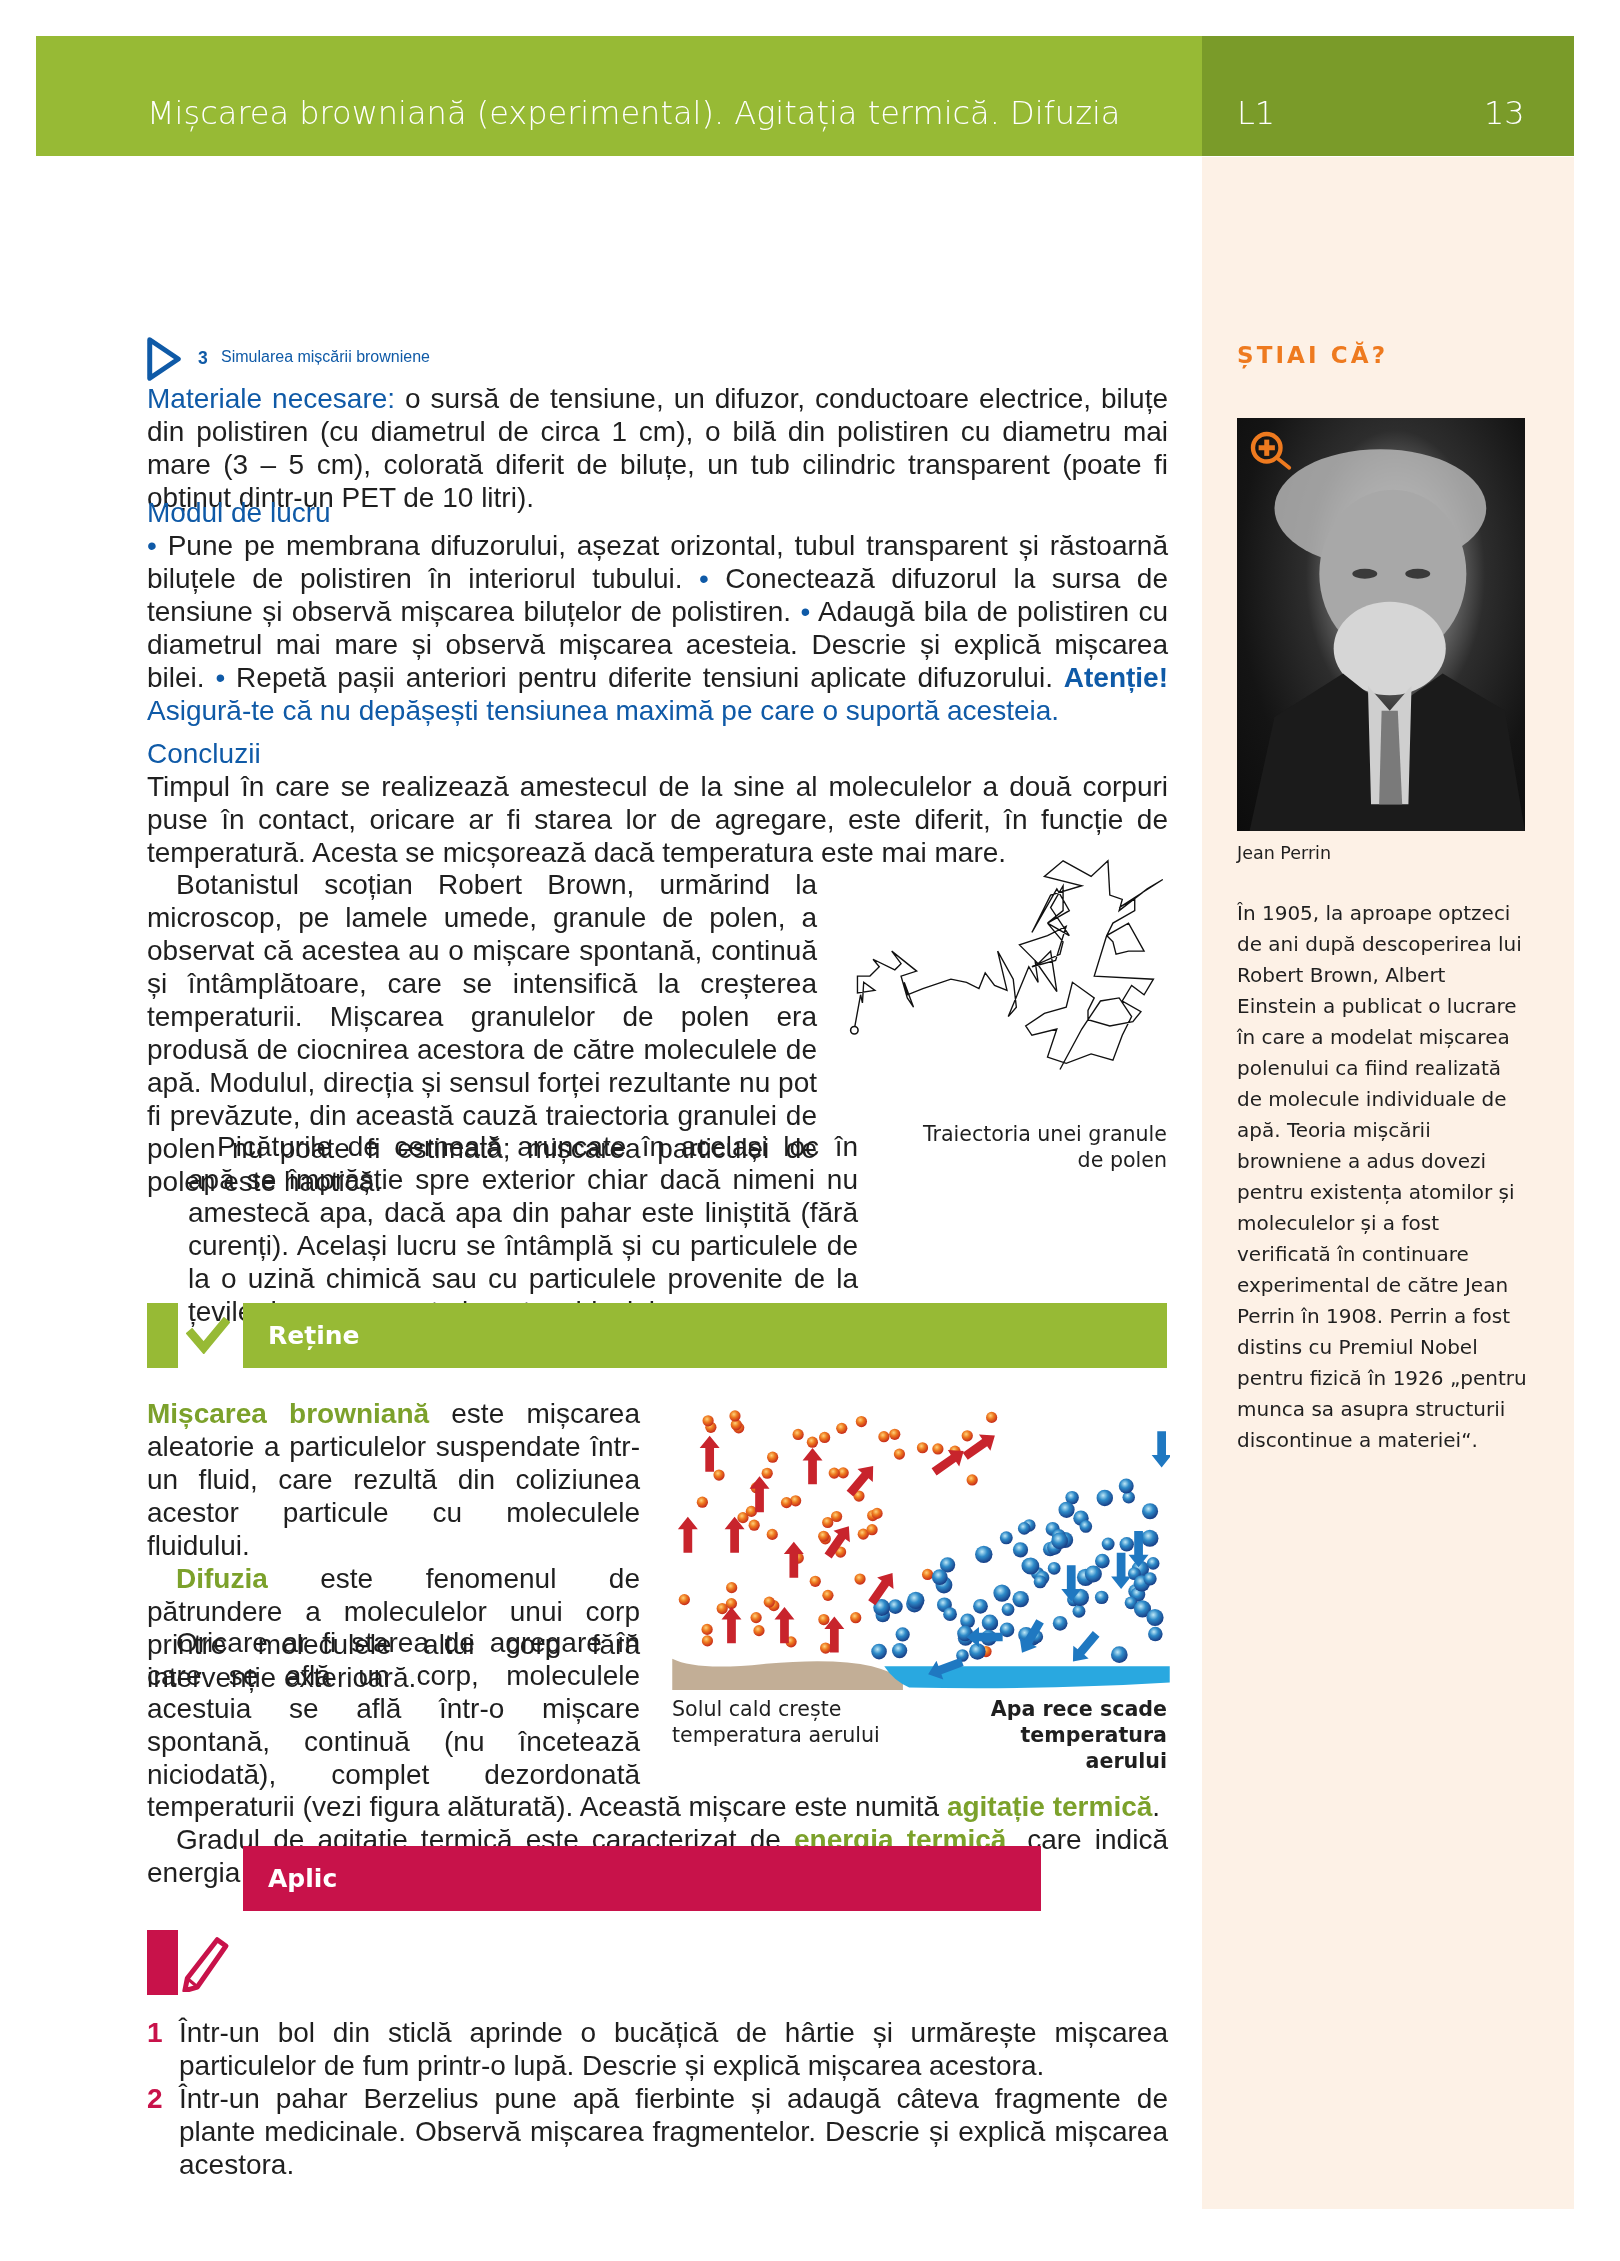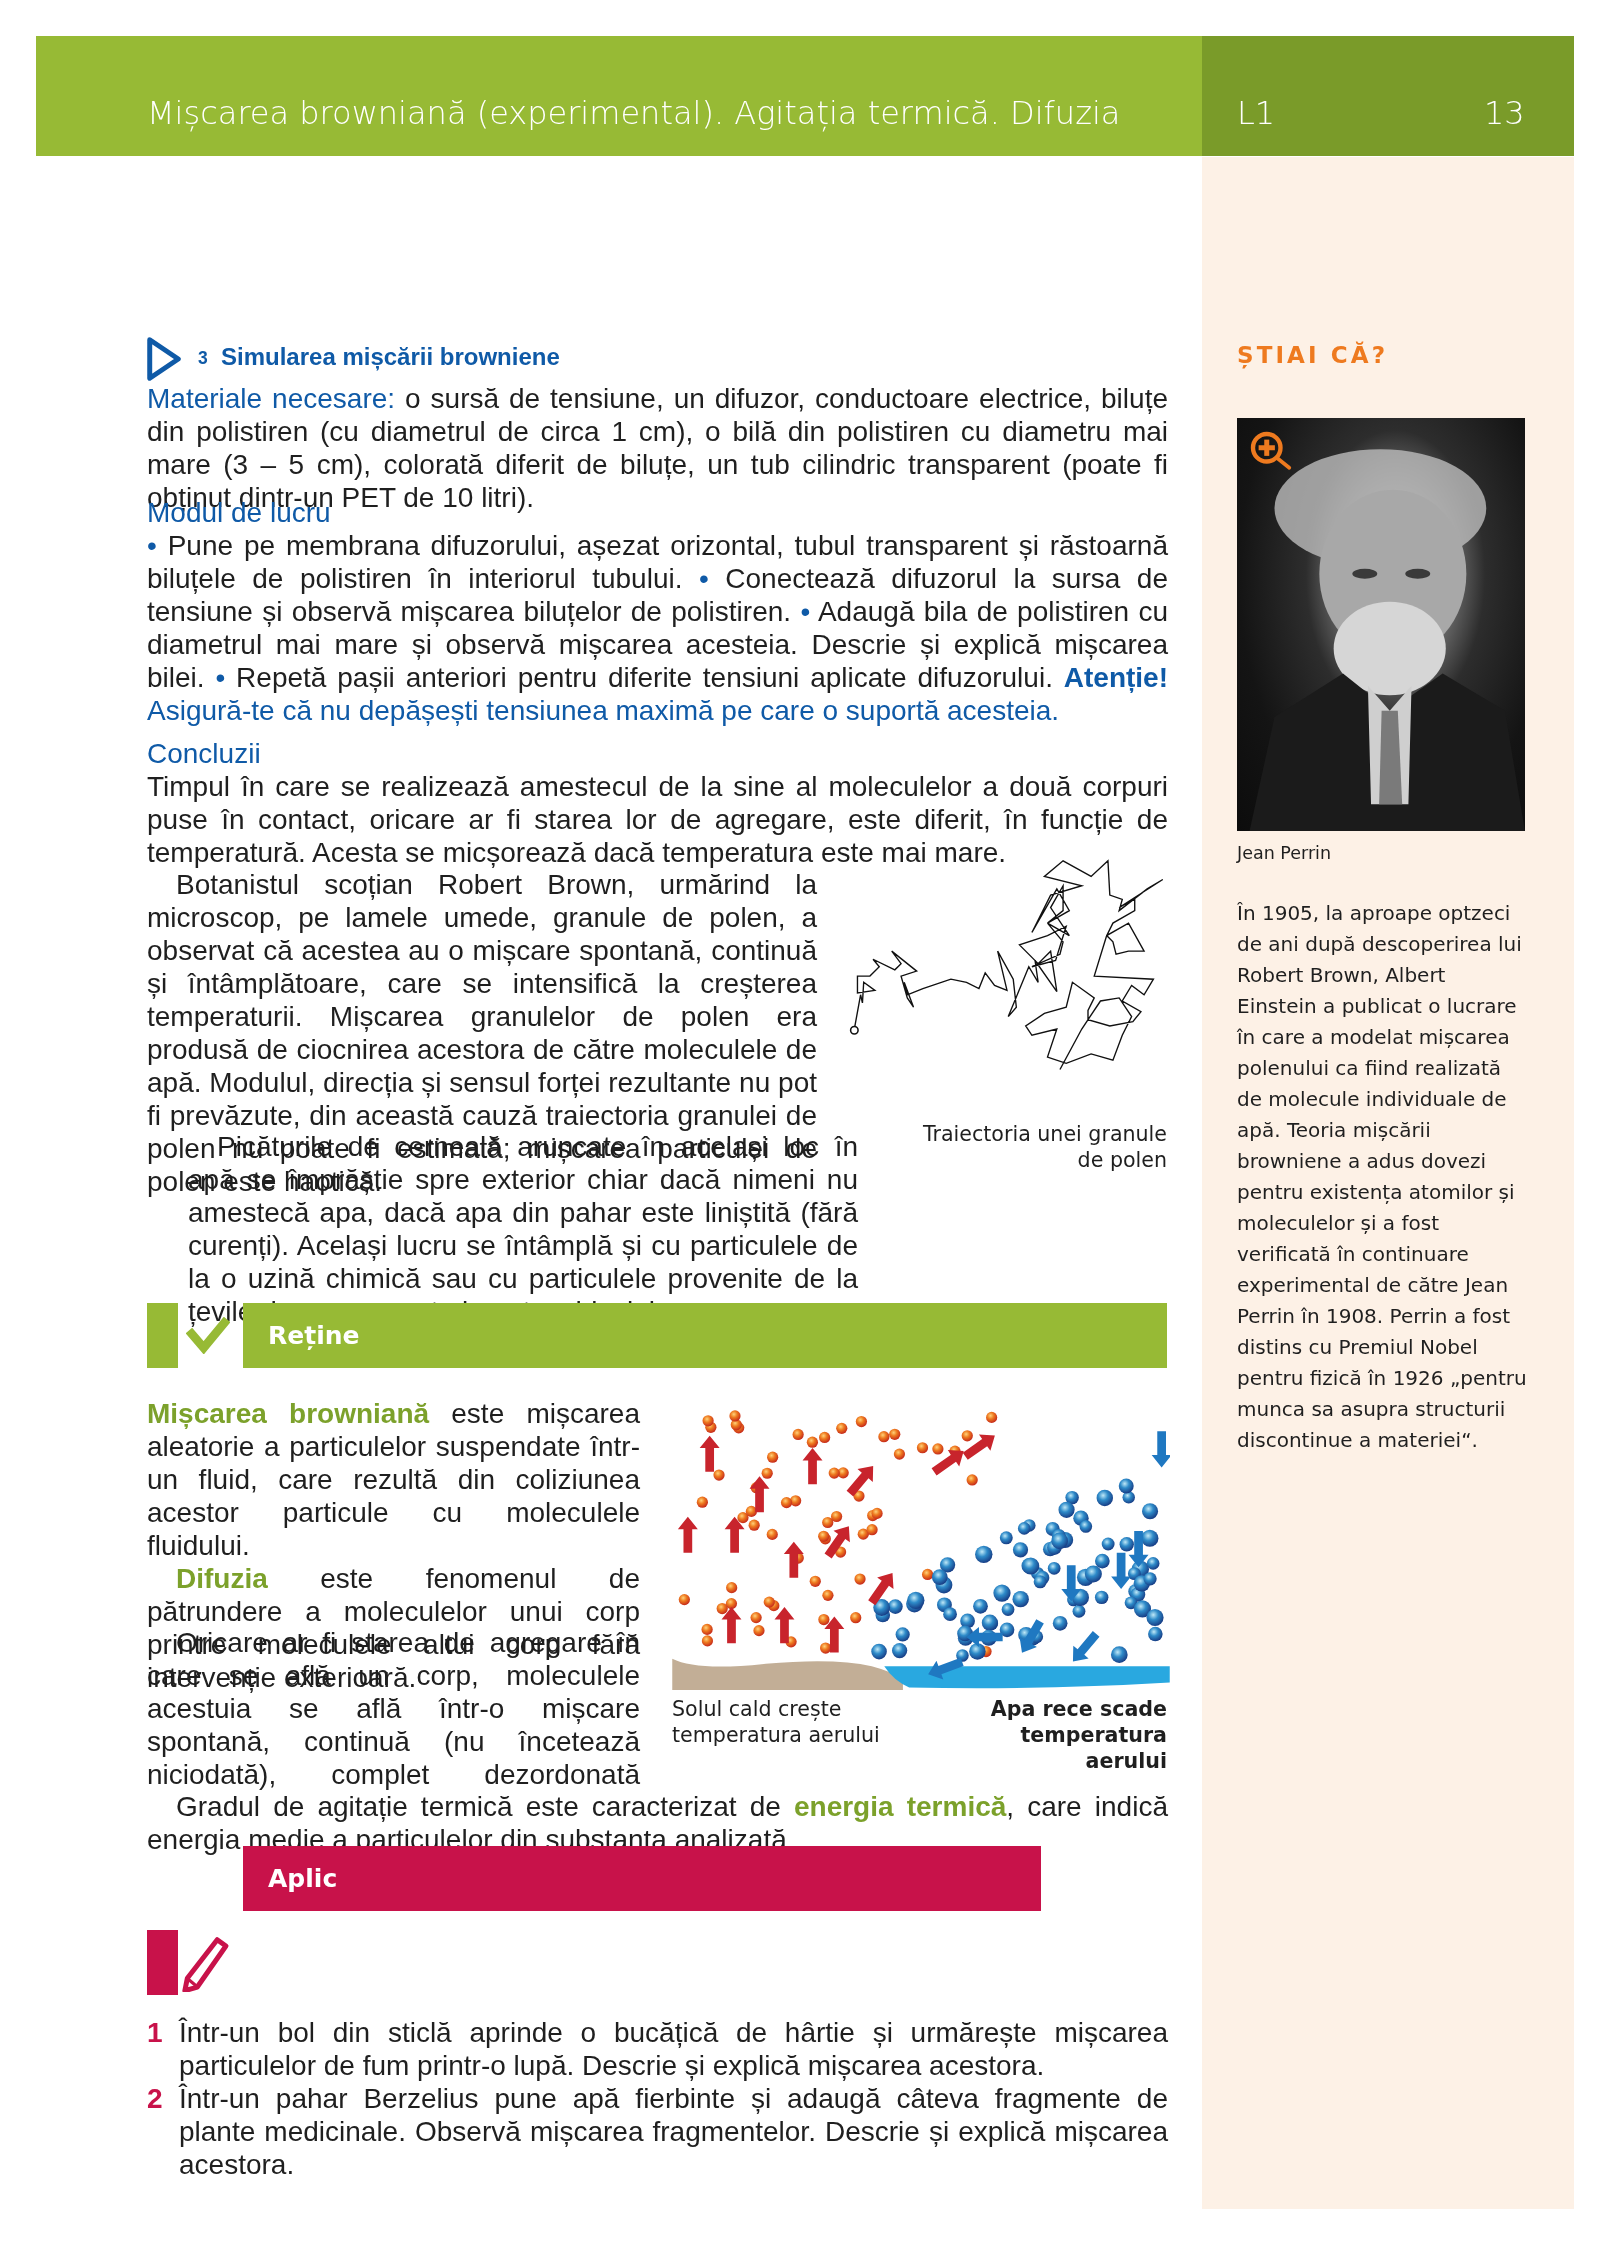--- a/index.html
+++ b/index.html
@@ -54,21 +54,21 @@
 </div>
 <div class="abs" style="left:1237px;top:843px;font-size:17.5px;font-family:'DejaVu Sans',sans-serif;">Jean Perrin</div>
 <div class="abs side-text" style="left:1237px;top:898px;width:290px;hyphens:auto;" lang="ro">În 1905, la aproape optzeci de ani după descoperirea lui Robert Brown, Albert Einstein a publicat o lucrare în care a modelat mișcarea polenului ca fiind realizată de molecule individuale de apă. Teoria mișcării browniene a adus dovezi pentru existența atomilor și moleculelor și a fost verificată în continuare experimental de către Jean Perrin în 1908. Perrin a fost distins cu Premiul Nobel pentru fizică în 1926 „pentru munca sa asupra structurii discontinue a materiei“.</div>
 
 <div class="abs" style="left:146px;top:336px;">
   <svg width="36" height="46" viewBox="0 0 58 74">
       <path d="M6 6 L52 37 L6 68 Z" fill="none" stroke="#0F5AA7" stroke-width="8" stroke-linejoin="round"></path>
     </svg>
 </div>
 <div class="abs blue" style="left:198px;top:343px;font-size:17.5px;font-weight:bold;line-height:31px;">3</div>
-<div class="abs blue" style="left:221px;top:340px;font-size:24px;font-weight:bold;line-height:34px;">Simularea mișcării browniene</div>
+<div class="abs blue" style="left:221px;top:340px;font-size:16px;font-weight:normal;line-height:34px;">Simularea mișcării browniene</div>
 
 <div class="abs body" style="left:147px;top:382px;width:1021px;">
   <p><span class="blue">Materiale necesare:</span><span> o sursă de tensiune, un difuzor, conductoare electrice, biluțe din polistiren (cu diametrul de circa 1 cm), o bilă din polistiren cu diametru mai mare (3 – 5 cm), colorată diferit de biluțe, un tub cilindric transparent (poate fi obținut dintr-un PET de 10 litri).</span></p>
 </div>
 
 <div class="abs body" style="left:147px;top:496px;width:1021px;">
   <p class="blue">Modul de lucru</p>
   <p>
     <span class="blue">• </span><span>Pune pe membrana difuzorului, așezat orizontal, tubul transparent și răstoarnă biluțele de polistiren în interiorul tubului.</span>
     <span class="blue"> • </span><span>Conectează difuzorul la sursa de tensiune și observă mișcarea biluțelor de polistiren.</span>
@@ -349,20 +349,21 @@
       </g>
       <g transform="translate(590,360) rotate(210)">
         <path d="M-7 0 L-7 -38 L-16 -38 L0 -58 L16 -38 L7 -38 L7 0 Z" fill="#1F78C1"></path>
       </g>
     </g>
 </svg>
 <div class="abs" style="left:672px;top:1696px;width:225px;font-size:20.6px;line-height:26px;font-family:'DejaVu Sans',sans-serif;">Solul cald crește temperatura aerului</div>
 <div class="abs" style="left:935px;top:1696px;width:232px;text-align:right;font-size:20.6px;line-height:26px;font-family:'DejaVu Sans',sans-serif;font-weight:bold;">Apa rece scade temperatura aerului</div>
 
 <div class="abs body" style="left:147px;top:1790px;width:1021px;background:#fff;">
+  <p><span id="agTail">temperaturii (vezi figura alăturată). Această mișcare este numită </span><span class="green">agitație termică</span><span>.</span></p>
   <p class="indent"><span>Gradul de agitație termică este caracterizat de </span><span class="green">energia termică</span><span>, care indică energia medie a particulelor din substanța analizată.</span></p>
 </div>
 
 <div class="bar" style="left:147px;top:1930px;width:31px;background:#C8124A;"></div>
 <div class="abs" style="left:181px;top:1936px;">
   <svg width="50" height="56" viewBox="0 0 80 90">
       <path d="M58 6 L72 16 L26 82 L6 88 L10 68 Z" fill="none" stroke="#C8124A" stroke-width="8" stroke-linejoin="round"></path>
       <line x1="12" y1="70" x2="24" y2="80" stroke="#C8124A" stroke-width="5"></line>
     </svg>
 </div>

